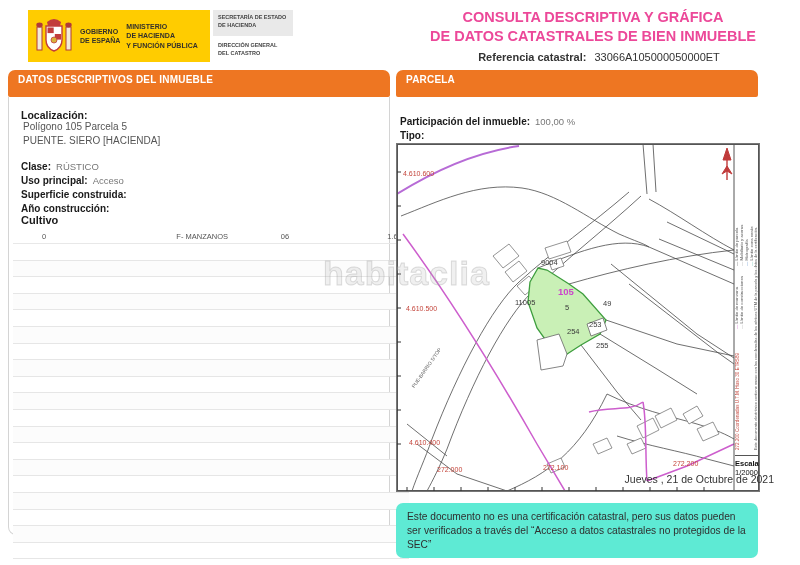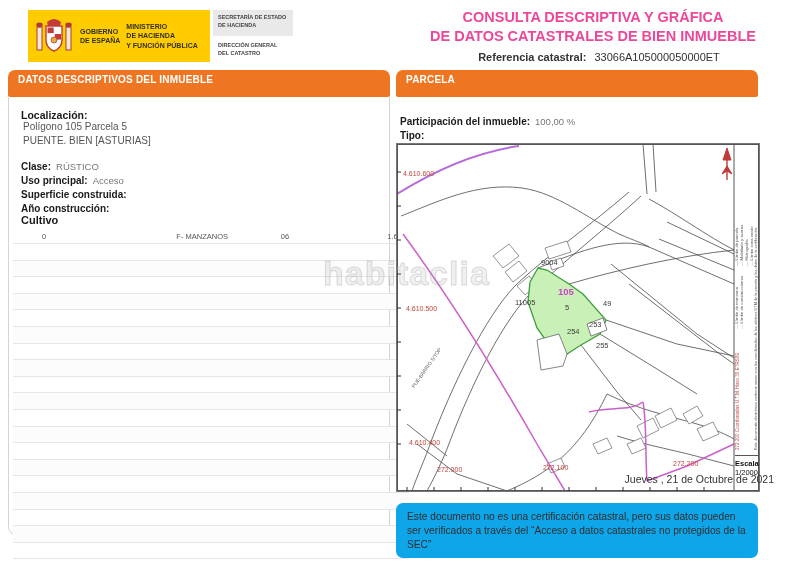--- a/index.html
+++ b/index.html
@@ -55,21 +55,21 @@
   .mlabel.street{color:#666;font-size:5px;transform-origin:0 0;}
   .vtext{position:absolute;transform-origin:0 0;transform:rotate(-90deg);white-space:nowrap;line-height:1;}
   .legend-entry{font-size:4.3px;color:#555;}
   .utm-text{font-size:4.6px;color:#c4463c;}
   .cert-text{font-size:3.9px;color:#555;}
   .escala{position:absolute;left:338px;top:311px;width:24px;height:36px;border-top:1px solid #555;
           font-size:7.5px;color:#111;padding-top:3px;box-sizing:border-box;}
   .escala .el{font-weight:bold;}
 
   
-  .disclaimer{left:0px;top:433px;width:362px;background:#0ea5e9;border-radius:7px;
+  .disclaimer{left:0px;top:433px;width:362px;background:#5eead4;border-radius:7px;
               font-size:10.2px;color:#2f2f2f;padding:7px 11px;box-sizing:border-box;line-height:1.35;}
   .datestamp{left:408px;top:473px;width:366px;text-align:right;font-size:10.5px;color:#333;}
 
   
   .watermark{left:323px;top:254px;font-size:34px;font-weight:bold;letter-spacing:1px;
              color:rgba(170,170,170,0.18);-webkit-text-stroke:1px rgba(160,160,160,0.35);z-index:6;}
 </style>
 </head>
 <body>
 
@@ -102,21 +102,21 @@
   <div class="ref-line">
     <span class="rl">Referencia catastral:</span><span>33066A105000050000ET</span>
   </div>
 </div>
 
 <div class="abs left-panel">
   <div class="bar">DATOS DESCRIPTIVOS DEL INMUEBLE</div>
   <div class="left-body">
     <div class="abs" style="left:12px;top:8px;"><span class="flabel" style="font-size:10.5px;">Localización:</span></div>
     <div class="abs loc-line" style="left:14px;top:24px;">Polígono 105 Parcela 5</div>
-    <div class="abs loc-line" style="left:14px;top:38px;">PUENTE. BIEN [ASTURIAS]</div>
+    <div class="abs loc-line" style="left:14px;top:38px;">PUENTE. SIERO [HACIENDA]</div>
 
     <div class="abs" style="left:12px;top:59px;">
       <span class="flabel">Clase:</span><span class="fvalue">RÚSTICO</span>
     </div>
     <div class="abs" style="left:12px;top:73px;">
       <span class="flabel">Uso principal:</span><span class="fvalue">Acceso</span>
     </div>
     <div class="abs" style="left:12px;top:87px;">
       <span class="flabel">Superficie construida:</span><span class="fvalue"></span>
     </div>

